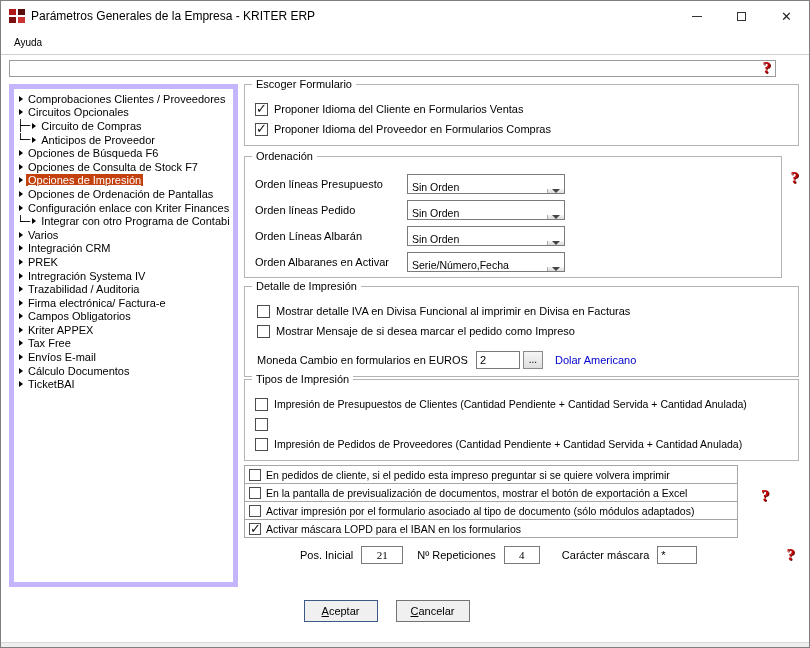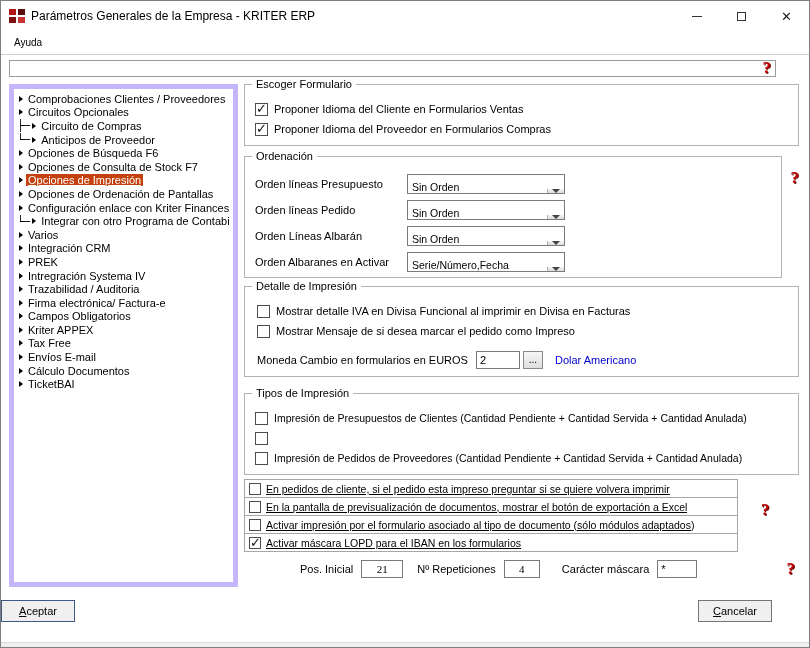--- a/index.html
+++ b/index.html
@@ -63,36 +63,36 @@
   .carr { width:0; height:0; border-top:4px solid #444; border-left:4px solid transparent; border-right:4px solid transparent; }
 
   .detalle { margin-top:8px;padding-left:12px; }
   .monrow { display:flex; align-items:center; margin-top:9px; height:20px; }
   .monlabel { white-space:nowrap; margin-right:8px; }
   .tinput { height:18px; border:1px solid #7a7a7a; font-family:"Liberation Sans", sans-serif; font-size:11px; padding:0 3px; background:#fff; }
   .w44 { width:44px; }
   .dots { width:20px; height:18px; margin-left:3px; border:1px solid #8a8a8a; background:linear-gradient(#f6f6f6,#dedede); font-size:10px; line-height:10px; cursor:default; }
   .blue { color:#0000cc; margin-left:12px; white-space:nowrap; }
 
-  .tipos { margin-top:16px; }
+  .tipos { margin-top:2px; }
   .tipos .cblabel, .xrow .cblabel { font-size:10.5px; }
 
   .xsection { margin-top:4px; }
   .xwrap { display:flex; align-items:center; }
-  .xrow { width:494px; height:19px; border:1px solid #a6a6a6; background:#fff; display:flex; align-items:center; padding-left:4px; margin-top:-1px; flex:none;text-decoration:underline; }
+  .xrow { width:494px; height:19px; border:1px solid #a6a6a6; background:#fff; display:flex; align-items:center; padding-left:4px; margin-top:-1px; flex:none; }
   .xwrap:first-child .xrow { margin-top:0; }
   .xrow .cb { width:12px; height:12px; margin-right:5px; }
   .xwrap .help { margin-left:23px; position:relative; top:2px; }
 
   .maskrow { display:flex; align-items:center; margin-top:6px; height:21px; }
   .maskrow .mlabel { white-space:nowrap; }
   .num { text-align:center;font-family:Liberation Serif, serif; }
   .maskrow .help { margin-left:auto; margin-right:4px; }
 
-  .btnrow { display:flex; justify-content:space-between; gap:18px; padding-right:37px; margin-top:13px; }
+  .btnrow { display:flex; justify-content:center; gap:18px; padding-right:37px; margin-top:13px; }
   .btn { width:74px; height:22px; background:#f0f0f0; border:1px solid #747474; font-family:"Liberation Sans", sans-serif; font-size:11px; cursor:default; }
   .btn.default { border-color:#3c5a85; }
   .bottomband { position:absolute; left:0; right:0; bottom:0; height:11px; background:#efefef; border-top:1px solid #dadada; }
 </style>
 </head>
 <body>
 
 <div class="window">
 
   <div class="titlebar">

